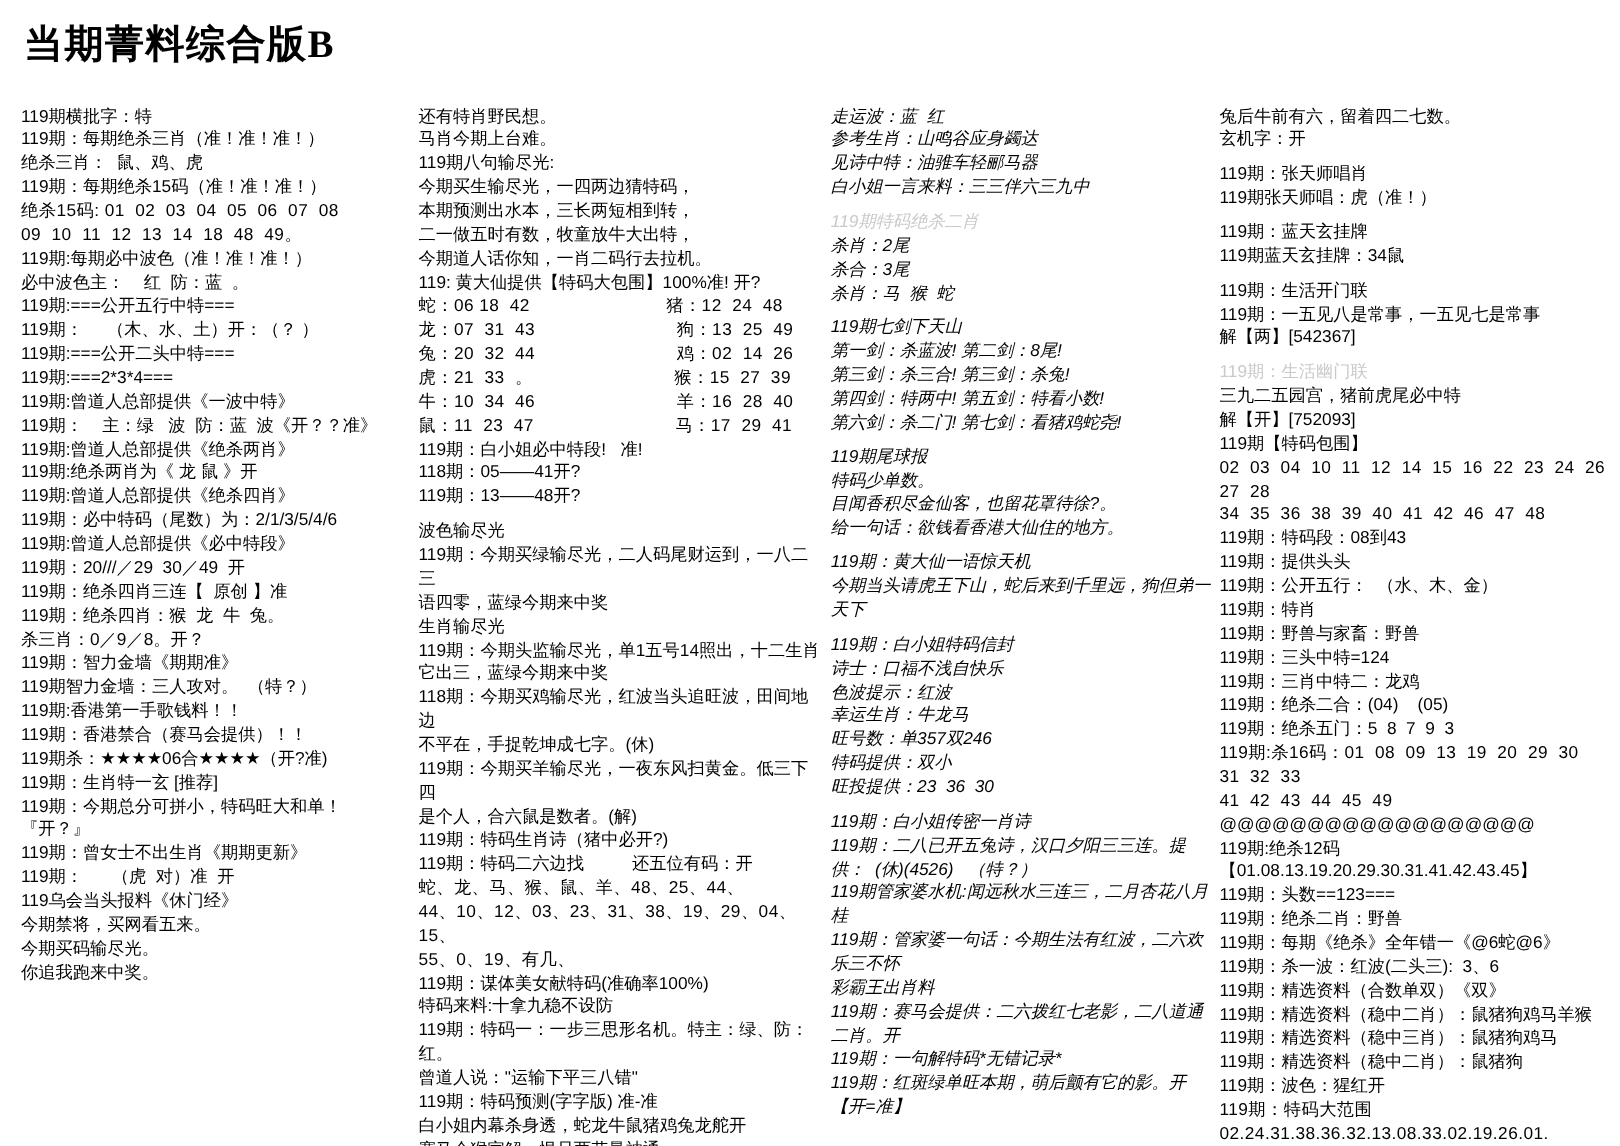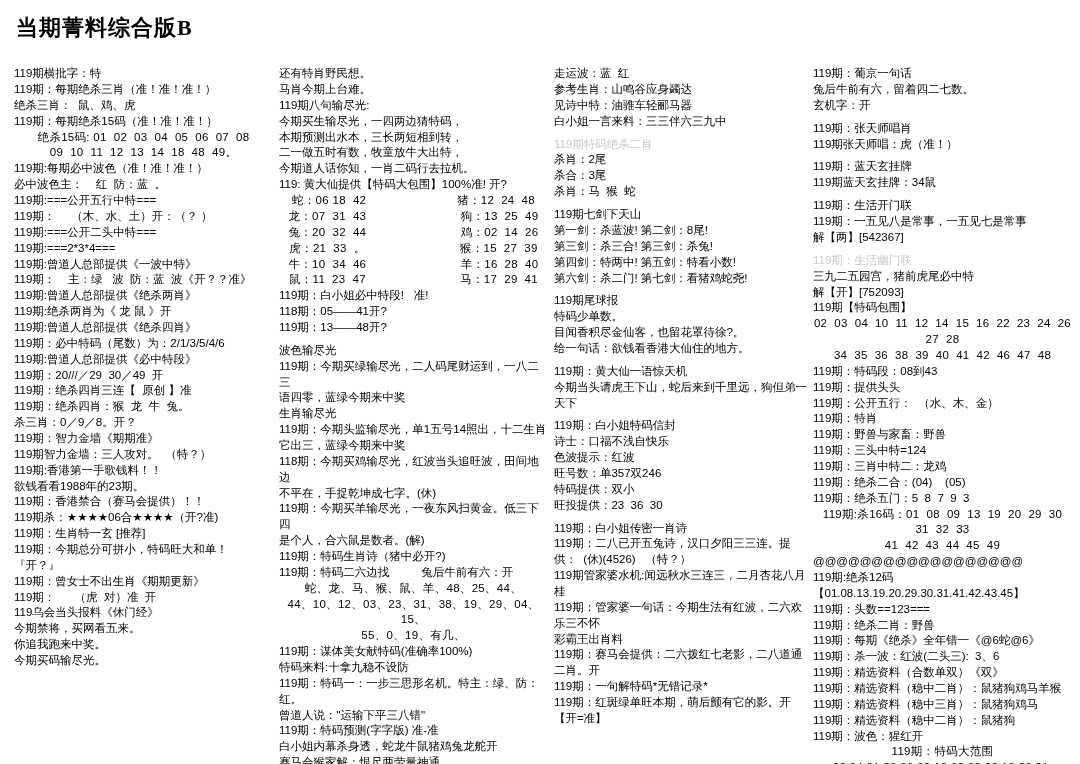--- a/index.html
+++ b/index.html
@@ -12,44 +12,44 @@
   }
   #sheet{
     position:relative;
     width:1080px;height:764px;
     box-sizing:border-box;
     padding:10px 8px 6px 14px;
   }
   .title{
     font-family:"Liberation Serif","DejaVu Serif",serif;
     font-weight:bold;
-    font-size:22px;
+    font-size:26px;
     letter-spacing:1px;
     line-height:1.1;
     margin:6px 0 6px 2px;
     white-space:nowrap;
   }
   .cols{
     display:flex;
     align-items:flex-start;
     width:100%;
     height:742px;
   }
   .col{
     box-sizing:border-box;
     font-size:11.5px;
     line-height:1.38;
     margin-top:20px;
   }
   .col1{width:268px;padding-right:6px;}
   .col2{width:278px;padding-right:6px;}
-  .col3{width:262px;padding-right:6px;}
+  .col3{width:262px;padding-right:6px;font-style:italic;}
   .col4{width:262px;}
   .col p{margin:0;white-space:pre-wrap;}
-  .nums{letter-spacing:0.3px;text-align:center;}
+  .nums{letter-spacing:0.3px;}
   .sp{height:7px;}
   .vfaded{color:#c9c9c9;}
 </style>
 </head>
 <body>
 
 <div id="sheet">
 
   <div class="title">当期菁料综合版B</div>
 
@@ -75,31 +75,30 @@
       <p>119期:曾道人总部提供《绝杀四肖》</p>
       <p>119期：必中特码（尾数）为：2/1/3/5/4/6</p>
       <p>119期:曾道人总部提供《必中特段》</p>
       <p>119期：20///／29  30／49  开</p>
       <p>119期：绝杀四肖三连【  原创 】准</p>
       <p>119期：绝杀四肖：猴  龙  牛  兔。</p>
       <p>杀三肖：0／9／8。开？</p>
       <p>119期：智力金墙《期期准》</p>
       <p>119期智力金墙：三人攻对。  （特？）</p>
       <p>119期:香港第一手歌钱料！！</p>
-      <p>欲钱看看1988年的23期。</p>
       <p>119期：香港禁合（赛马会提供）！！</p>
       <p>119期杀：★★★★06合★★★★（开?准)</p>
       <p>119期：生肖特一玄 [推荐]</p>
       <p>119期：今期总分可拼小，特码旺大和单！『开？』</p>
       <p>119期：曾女士不出生肖《期期更新》</p>
       <p>119期：      （虎  对）准  开</p>
       <p>119乌会当头报料《休门经》</p>
       <p>今期禁将，买网看五来。</p>
+      <p>今期买码输尽光。</p>
       <p>你追我跑来中奖。</p>
-      <p>今期买码输尽光。</p>
     </div>
 
     <div class="col col2">
       <p>还有特肖野民想。</p>
       <p>马肖今期上台难。</p>
       <p>119期八句输尽光:</p>
       <p>今期买生输尽光，一四两边猜特码，</p>
       <p>本期预测出水本，三长两短相到转，</p>
       <p>二一做五时有数，牧童放牛大出特，</p>
       <p>今期道人话你知，一肖二码行去拉机。</p>
@@ -118,21 +117,21 @@
       <p>119期：今期买绿输尽光，二人码尾财运到，一八二三</p>
       <p>语四零，蓝绿今期来中奖</p>
       <p>生肖输尽光</p>
       <p>119期：今期头监输尽光，单1五号14照出，十二生肖</p>
       <p>它出三，蓝绿今期来中奖</p>
       <p>118期：今期买鸡输尽光，红波当头追旺波，田间地边</p>
       <p>不平在，手捉乾坤成七字。(休)</p>
       <p>119期：今期买羊输尽光，一夜东风扫黄金。低三下四</p>
       <p>是个人，合六鼠是数者。(解)</p>
       <p>119期：特码生肖诗（猪中必开?)</p>
-      <p>119期：特码二六边找          兔后牛前有六：开</p>
+      <p>119期：特码二六边找          还五位有码：开</p>
       <p class="nums">蛇、龙、马、猴、鼠、羊、48、25、44、</p>
       <p class="nums">44、10、12、03、23、31、38、19、29、04、15、</p>
       <p class="nums">55、0、19、有几、</p>
       <p>119期：谋体美女献特码(准确率100%)</p>
       <p>特码来料:十拿九稳不设防</p>
       <p>119期：特码一：一步三思形名机。特主：绿、防：红。</p>
       <p>曾道人说："运输下平三八错"</p>
       <p>119期：特码预测(字字版) 准-准</p>
       <p>白小姐内幕杀身透，蛇龙牛鼠猪鸡兔龙舵开</p>
       <p>赛马会猴家解：恨尺两劳量神通</p>
@@ -161,36 +160,36 @@
       <p>特码少单数。</p>
       <p>目闻香积尽金仙客，也留花罩待徐?。</p>
       <p>给一句话：欲钱看香港大仙住的地方。</p>
       <div class="sp"></div>
       <p>119期：黄大仙一语惊天机</p>
       <p>今期当头请虎王下山，蛇后来到千里远，狗但弟一天下</p>
       <div class="sp"></div>
       <p>119期：白小姐特码信封</p>
       <p>诗士：口福不浅自快乐</p>
       <p>色波提示：红波</p>
+      <p>幸运生肖：牛龙马</p>
       <p>旺号数：单357双246</p>
       <p>特码提供：双小</p>
       <p>旺投提供：23  36  30</p>
       <div class="sp"></div>
       <p>119期：白小姐传密一肖诗</p>
       <p>119期：二八已开五兔诗，汉口夕阳三三连。提供：  (休)(4526)   （特？）</p>
       <p>119期管家婆水机:闻远秋水三连三，二月杏花八月桂</p>
       <p>119期：管家婆一句话：今期生法有红波，二六欢乐三不怀</p>
       <p>彩霸王出肖料</p>
       <p>119期：赛马会提供：二六拨红七老影，二八道通二肖。开</p>
       <p>119期：一句解特码*无错记录*</p>
       <p>119期：红斑绿单旺本期，萌后颤有它的影。开【开=准】</p>
     </div>
 
     <div class="col col4">
-      <p>119期：葡京一句话</p>
       <p>兔后牛前有六，留着四二七数。</p>
       <p>玄机字：开</p>
       <div class="sp"></div>
       <p>119期：张天师唱肖</p>
       <p>119期张天师唱：虎（准！）</p>
       <div class="sp"></div>
       <p>119期：蓝天玄挂牌</p>
       <p>119期蓝天玄挂牌：34鼠</p>
       <div class="sp"></div>
       <p>119期：生活开门联</p>

